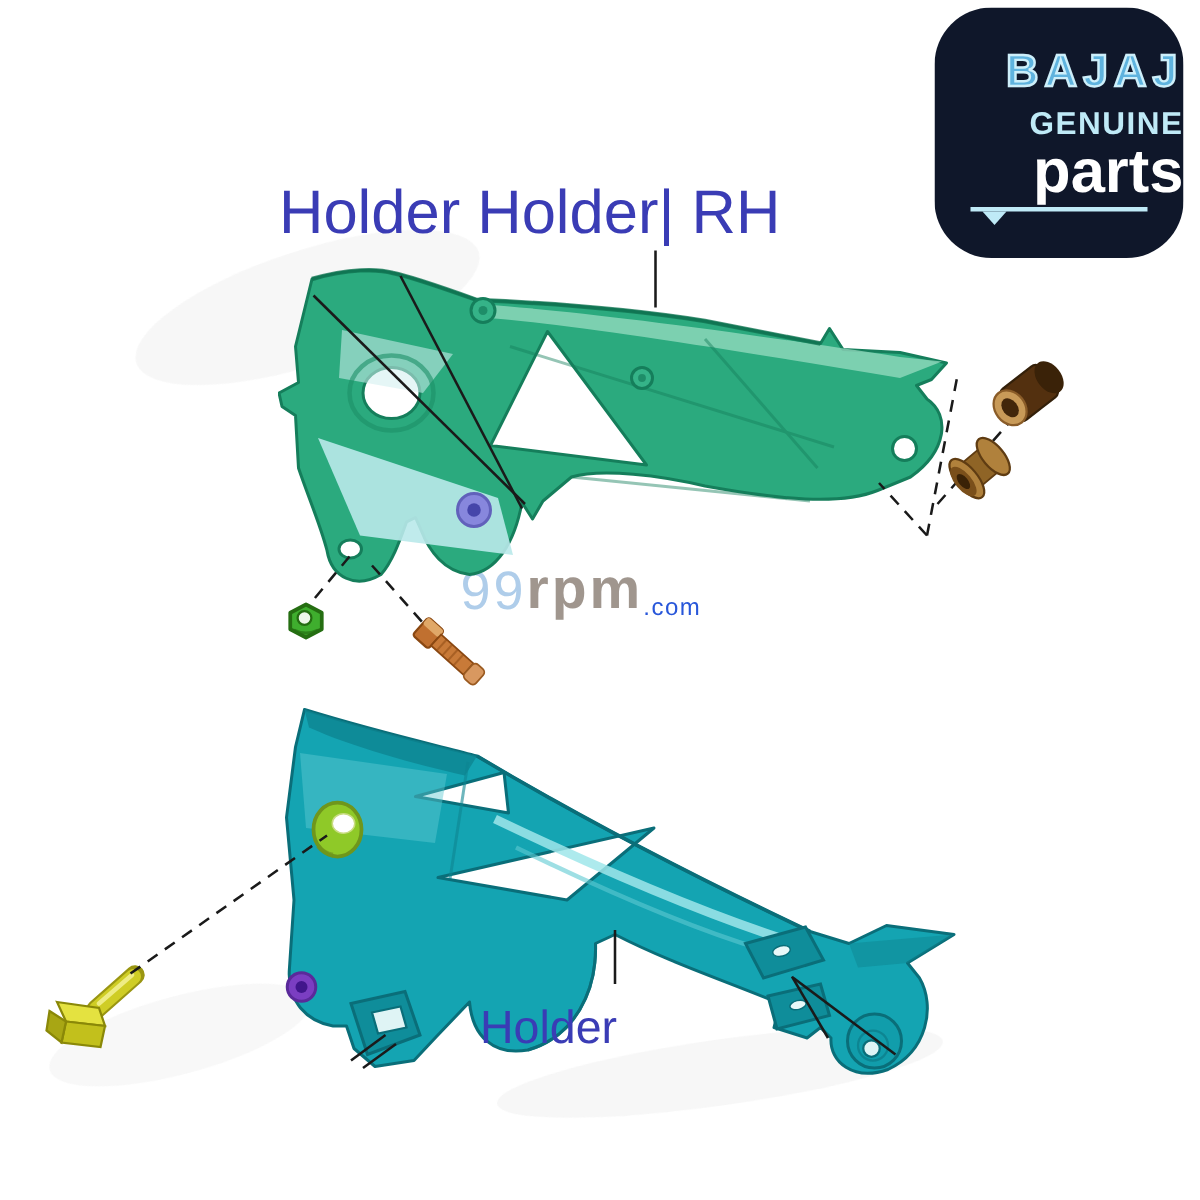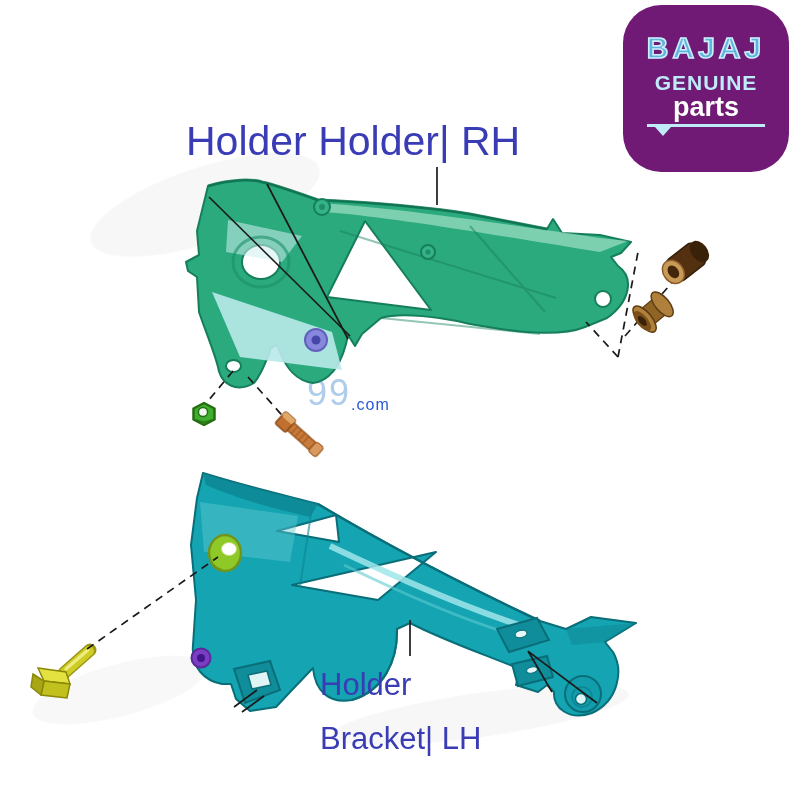--- a/index.html
+++ b/index.html
@@ -8,38 +8,39 @@
   .layer{position:absolute;left:0;top:0;}
   
   .watermark{position:absolute;left:307px;top:372px;display:flex;align-items:flex-end;opacity:.95;}
   .wm-99{font-size:36px;color:#abcbe9;letter-spacing:2px;}
   .wm-rpm{font-size:38px;font-weight:bold;color:#9b9189;letter-spacing:2px;}
   .wm-com{font-size:16px;color:#1d4ed8;letter-spacing:1px;}
   
   .label-rh{position:absolute;left:186px;top:118px;font-size:41px;color:#3a3cb5;white-space:nowrap;}
   .label-lh{position:absolute;left:320px;top:658px;font-size:31px;color:#3a3cb5;line-height:54px;}
   
-  .badge{position:absolute;left:623px;top:5px;width:166px;height:167px;background:#701a75;
-         border-radius:38px;text-align:center;padding-top:28px;box-sizing:border-box;}
+  .badge{position:absolute;left:623px;top:5px;width:166px;height:167px;background:#0f172a;
+         border-radius:38px;text-align:right;padding-top:28px;box-sizing:border-box;}
   .badge-brand{font-size:30px;font-weight:800;letter-spacing:4px;color:#5fb3de;
                -webkit-text-stroke:1.6px #cdeffa;line-height:1;}
   .badge-genuine{font-size:21px;font-weight:bold;color:#bfeaf7;letter-spacing:1px;margin-top:9px;line-height:1;}
-  .badge-parts{font-size:27px;font-weight:bold;color:#ffffff;line-height:1;margin-top:1px;}
+  .badge-parts{font-size:41px;font-weight:bold;color:#ffffff;line-height:1;margin-top:1px;}
   .badge-underline{width:118px;height:3px;background:#bfeaf7;margin:3px auto 0;position:relative;}
   .badge-arrow{position:absolute;left:8px;top:3px;width:0;height:0;
                border-left:8px solid transparent;border-right:8px solid transparent;
                border-top:9px solid #bfeaf7;}
 </style>
 </head>
 <body>
 
 <div class="stage">
 
   <div class="watermark">
     <span class="wm-99">99</span>
+      <span class="wm-rpm">rpm</span>
       <span class="wm-com">.com</span>
   </div>
 
   <svg class="layer" width="800" height="800" viewBox="0 0 800 800">
 
     <g opacity="0.55">
       <ellipse cx="205" cy="205" rx="120" ry="38" fill="#f1f1f1" transform="rotate(-18 205 205)"></ellipse>
       <ellipse cx="480" cy="715" rx="150" ry="22" fill="#f0f0f0" transform="rotate(-8 480 715)"></ellipse>
       <ellipse cx="120" cy="690" rx="90" ry="26" fill="#f2f2f2" transform="rotate(-15 120 690)"></ellipse>
     </g>
@@ -195,21 +196,20 @@
       <line x1="242" y1="712" x2="264" y2="696"></line>
     </g>
     <g stroke="#1a1a1a" stroke-width="1.7" stroke-dasharray="8 6">
       <line x1="87" y1="649" x2="218" y2="557"></line>
     </g>
   </svg>
 
   <div class="label-rh">Holder Holder| RH</div>
   <div class="label-lh">
     <div>Holder</div>
-    <div>Bracket| LH</div>
   </div>
 
   <div class="badge">
     <div class="badge-brand">BAJAJ</div>
     <div class="badge-genuine">GENUINE</div>
     <div class="badge-parts">parts</div>
     <div class="badge-underline">
       <span class="badge-arrow"></span>
     </div>
   </div>

